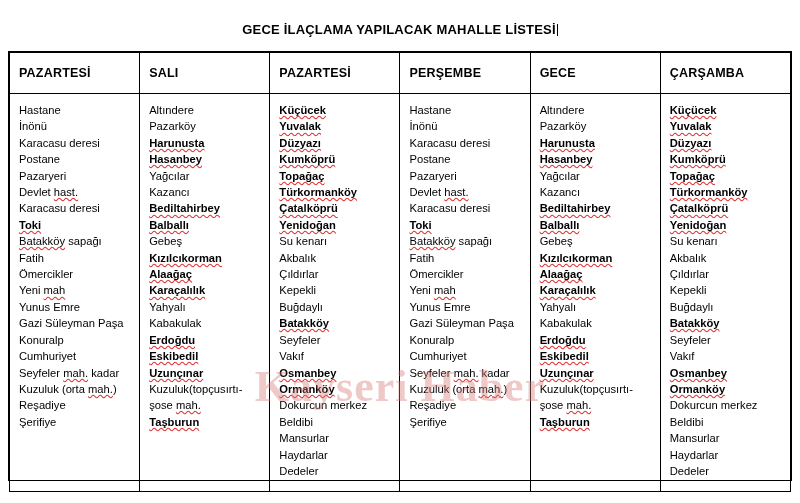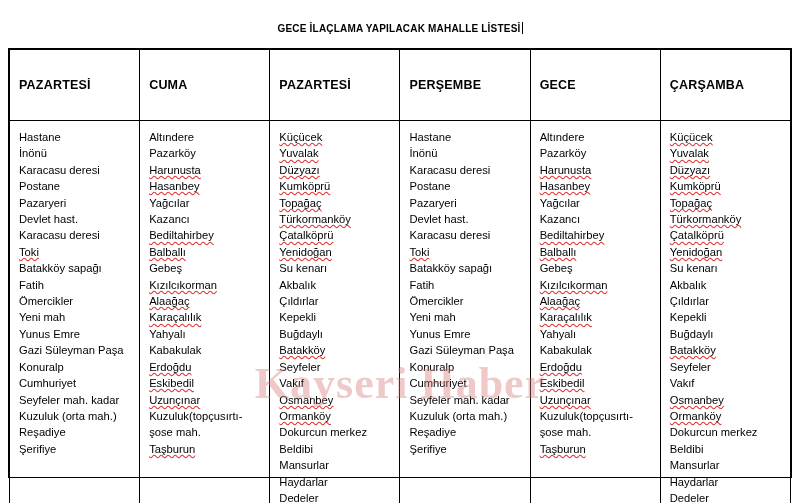--- a/index.html
+++ b/index.html
@@ -17,21 +17,21 @@
   }
   .page {
     position: relative;
     width: 800px;
     height: 503px;
     box-sizing: border-box;
     padding: 0;
   }
   .doc-title {
     text-align: center;
-    font-size: 10px;
+    font-size: 13px;
     font-weight: bold;
     letter-spacing: 0.2px;
     padding-top: 22px;
     padding-bottom: 14px;
     position: relative;
   }
   .doc-title .caret {
     display: inline-block;
     width: 1px;
     height: 12px;
@@ -48,21 +48,21 @@
   }
   table.sched {
     width: 100%;
     height: 100%;
     border-collapse: collapse;
     table-layout: fixed;
   }
   table.sched th, table.sched td {
     border: 1px solid #000;
     vertical-align: top;
-    padding: 16px;
+    padding: 1px;
   }
   table.sched th {
     height: 38px;
     text-align: left;
     font-size: 12.5px;
     font-weight: bold;
     padding-left: 9px;
     vertical-align: middle;
     letter-spacing: 0.2px;
   }
@@ -78,22 +78,24 @@
     font-size: 11.2px;
     line-height: 16.4px;
     white-space: nowrap;
   }
   .sp {
     
     text-decoration: underline;
     text-decoration-color: #e03030;
     text-decoration-style: wavy;
     text-decoration-skip-ink: none;
+    font-weight: bold;
   }
   .sp-part {
+    text-decoration: underline;
     text-decoration-color: #e03030;
     text-decoration-style: wavy;
     text-decoration-skip-ink: none;
   }
   .watermark {
     position: absolute;
     left: 0;
     right: 0;
     top: 309px;
     text-align: center;
@@ -112,21 +114,21 @@
 
 <div class="page">
 
   <div class="doc-title"><span>GECE İLAÇLAMA YAPILACAK MAHALLE LİSTESİ</span><span class="caret"></span></div>
 
   <div class="table-wrap">
     <table class="sched">
       <thead>
         <tr>
           <th>PAZARTESİ</th>
-          <th>CUMA</th>
+          <th>SALI</th>
           <th>PAZARTESİ</th>
           <th>PERŞEMBE</th>
           <th>GECE</th>
           <th>ÇARŞAMBA</th>
         </tr>
       </thead>
       <tbody>
         <tr>
           <td>
               <ul class="nlist">

